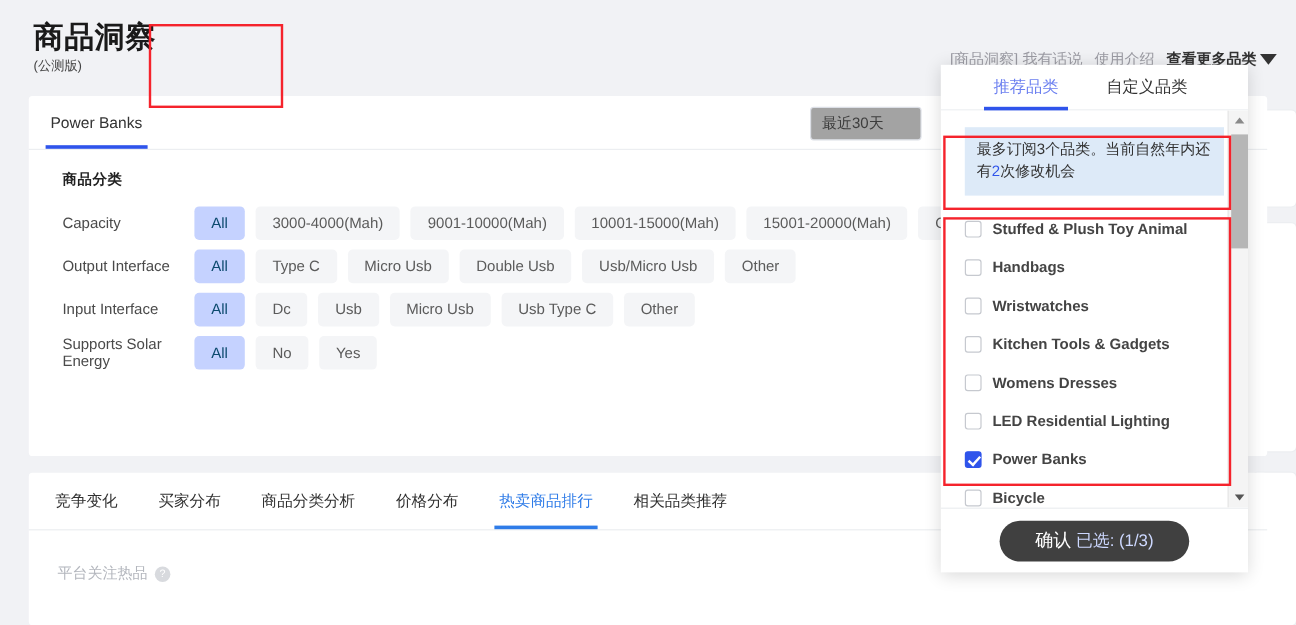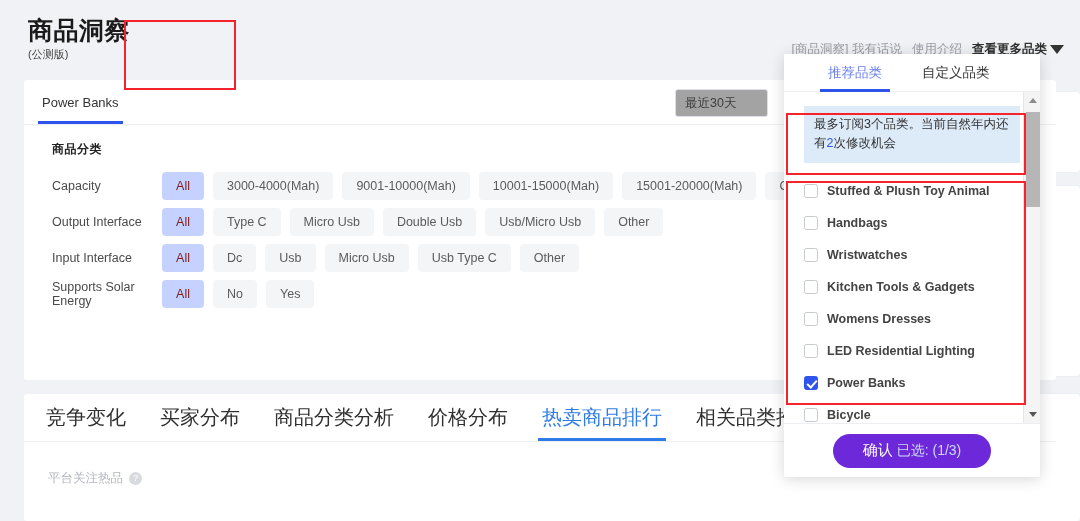--- a/index.html
+++ b/index.html
@@ -74,33 +74,33 @@
   }
   .filter-label {
     font-size: 12.5px; color: #4a4a4a; width: 110px; flex: 0 0 110px;
   }
   .chips { display: flex; align-items: center; gap: 9px; }
   .chip {
     background: #f4f5f7; color: #5b5b5b; font-size: 12.5px;
     border-radius: 4px; height: 28px; display: flex; align-items: center;
     justify-content: center; padding: 0 14px; white-space: nowrap;
   }
-  .chip.sel { background: #c5d2ff; color: #7f1d1d; min-width: 42px; }
+  .chip.sel { background: #c5d2ff; color: #0c4a6e; min-width: 42px; }
 
   
   .bottom-card {
     position: absolute; left: 24px; top: 394px;
     width: 1032px; height: 127px; background: #fff; border-radius: 3px;
   }
   .metric-tabbar {
     height: 48px; border-bottom: 1px solid #eceef1;
     display: flex; align-items: center; padding-left: 22px; gap: 34px;
   }
   .m-tab {
-    font-size: 20px; color: #303030; height: 47px;
+    font-size: 13px; color: #303030; height: 47px;
     display: flex; align-items: center; position: relative; white-space: nowrap;
   }
   .m-tab.active { color: #2f7ce8; }
   .m-tab.active::after {
     content: ""; position: absolute; left: -4px; right: -4px; bottom: 0;
     height: 3px; background: #2f7ce8;
   }
   .sub-head {
     display: flex; align-items: center; gap: 6px;
     padding: 28px 0 0 24px; font-size: 12.5px; color: #b3b6bd;
@@ -182,21 +182,21 @@
   .sb-thumb {
     position: absolute; left: 2px; top: 20px; width: 14px; height: 95px;
     background: #b6b6b6;
   }
   .sb-arrow.dn { position: absolute; bottom: 0; left: 0; }
   .dd-footer {
     height: 54px; border-top: 1px solid #eceef1;
     display: flex; align-items: center; justify-content: center;
   }
   .confirm-btn {
-    background: #6d28d9; color: #fff; border: none; border-radius: 17px;
+    background: #404040; color: #fff; border: none; border-radius: 17px;
     height: 34px; padding: 0 30px; font-size: 15px; cursor: pointer;
     font-family: inherit; display: flex; align-items: center; gap: 4px;
   }
   .confirm-btn .sel-part { color: #cdd8ff; font-size: 14px; }
 
   
   .annot {
     position: absolute; border: 2px solid #f5232c;
     pointer-events: none; z-index: 40;
   }

